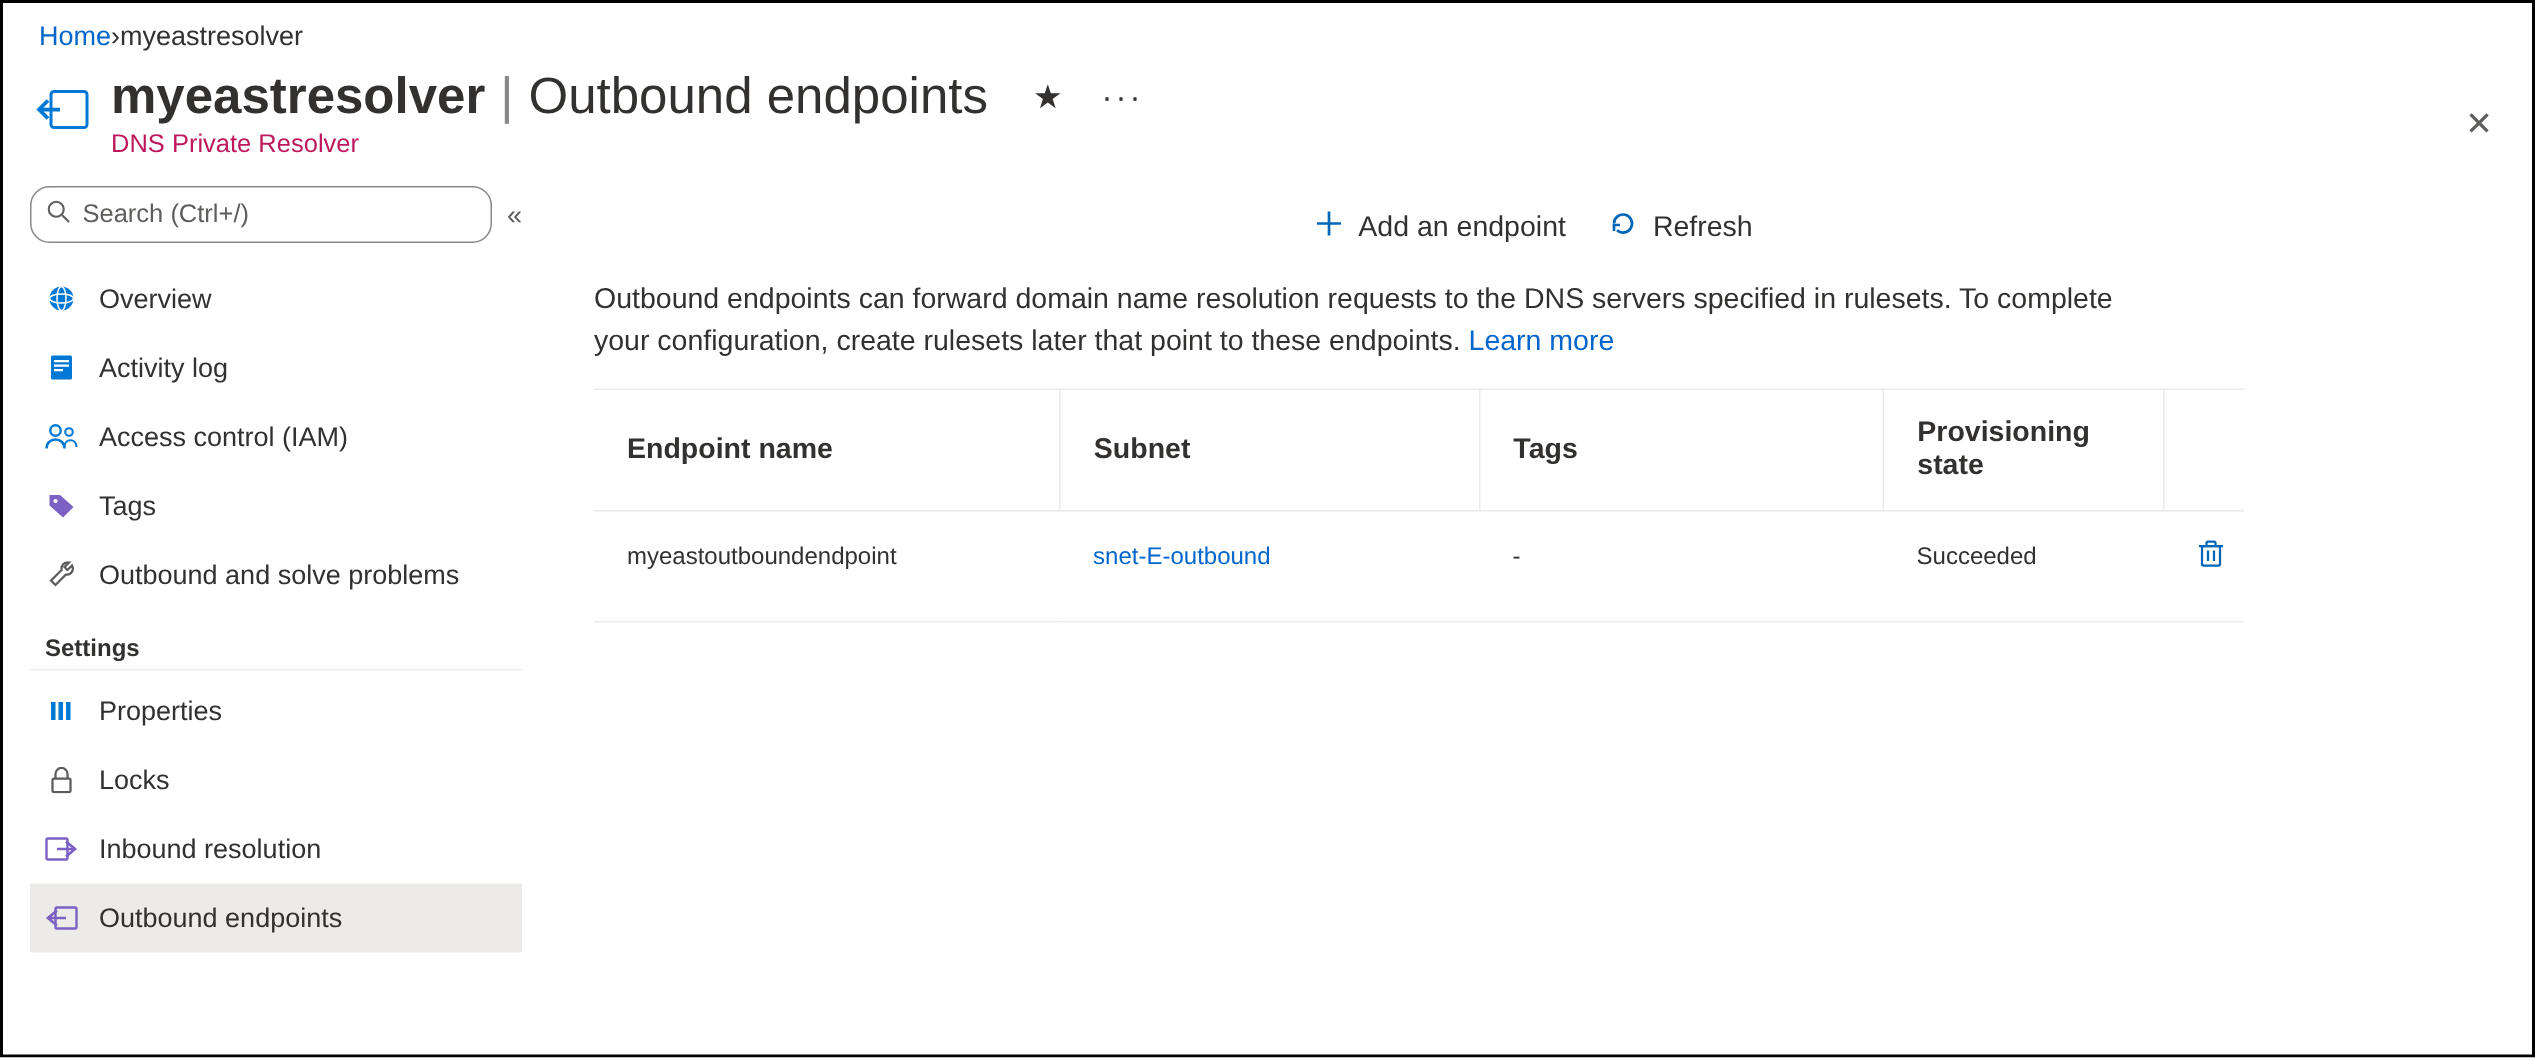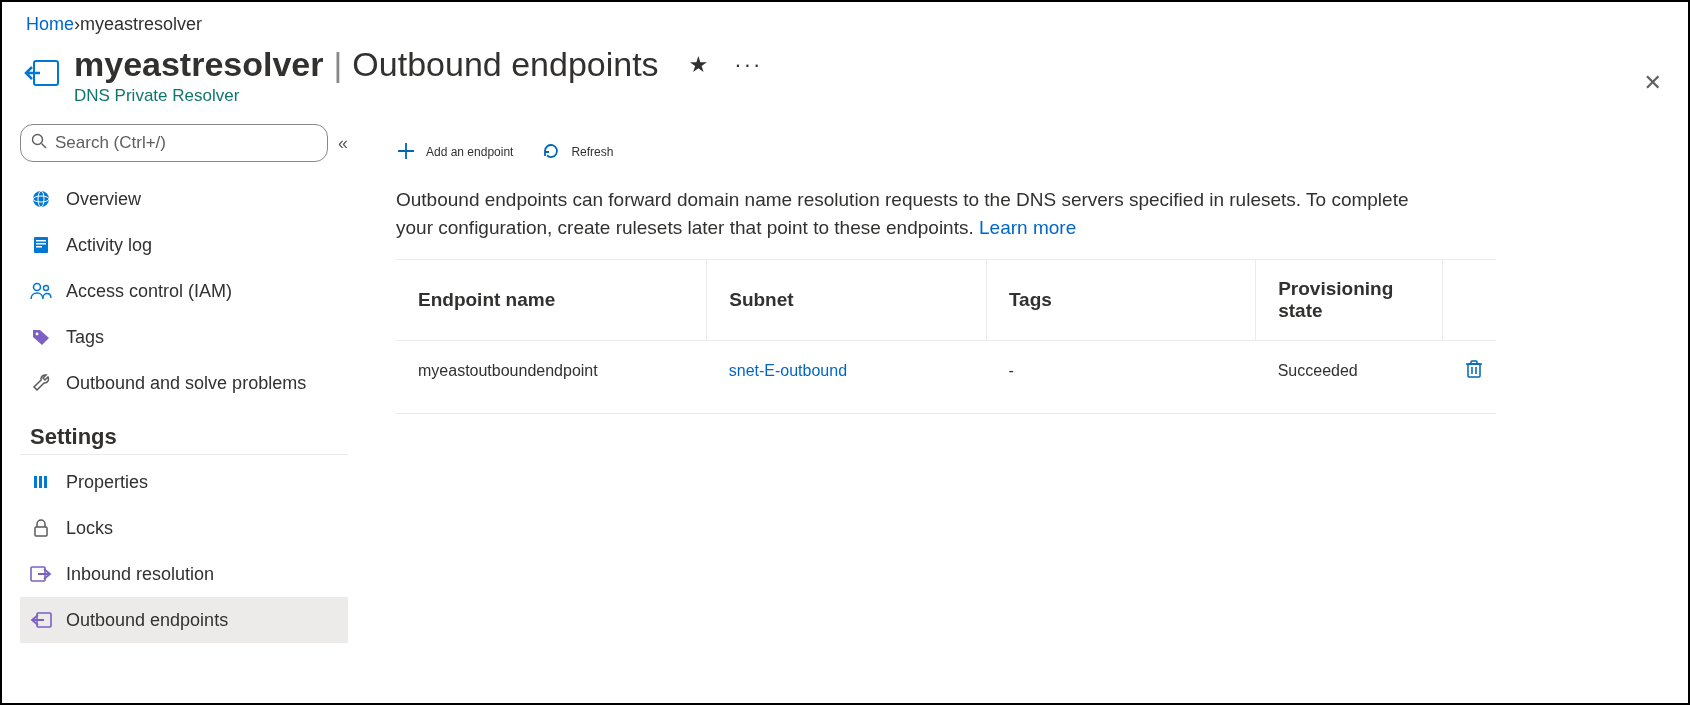--- a/index.html
+++ b/index.html
@@ -16,40 +16,40 @@
   
   .header { display:flex; align-items:flex-start; padding:4px 24px 10px 18px; }
   .header-icon { width:44px; height:44px; flex:0 0 44px; display:flex; align-items:center; justify-content:center; margin-top:6px; }
   .header-text { margin-left:10px; }
   .title-line { display:flex; align-items:center; gap:10px; }
   .title-main { font-size:34px; font-weight:700; }
   .title-sep { font-size:34px; font-weight:300; color:#888; }
   .title-sub { font-size:34px; font-weight:400; }
   .title-star { font-size:22px; margin-left:20px; color:#323130; cursor:pointer; }
   .title-more { font-size:22px; margin-left:16px; cursor:pointer; letter-spacing:2px; }
-  .subtitle { font-size:17px; color:#0f766e; margin-top:2px; }
+  .subtitle { font-size:17px; color:#be185d; margin-top:2px; }
   .close-x { position:absolute; right:26px; top:68px; font-size:22px; color:#605e5c; cursor:pointer; }
 
   
   .body { display:flex; height:calc(100% - 120px); }
   .sidebar { width:360px; flex:0 0 360px; padding:8px 14px 0 18px; }
   .search-row { display:flex; align-items:center; gap:10px; margin-bottom:14px; }
   .search-box { flex:1; height:38px; border:1px solid #8a8886; border-radius:13px; display:flex; align-items:center; padding:0 10px; color:#605e5c; font-size:17px; cursor:text; }
   .search-box .mag { margin-right:8px; color:#605e5c; }
   .collapse-chevron { font-size:18px; color:#605e5c; cursor:pointer; }
 
   .nav-item { display:flex; align-items:center; gap:14px; height:46px; padding:0 10px; font-size:18px; cursor:pointer; border-radius:0; }
   .nav-item.selected { background:#edebe9; }
   .nav-icon { width:22px; height:22px; flex:0 0 22px; display:flex; align-items:center; justify-content:center; }
-  .section-label { font-size:22px; font-weight:600; margin:18px 0 4px 10px; }
+  .section-label { font-size:16px; font-weight:600; margin:18px 0 4px 10px; }
   .section-sep { border:none; border-top:1px solid #edebe9; margin:4px 0 4px 0; }
 
   
   .main { flex:1; padding:10px 40px 0 34px; }
-  .toolbar { display:flex; align-items:center; gap:28px; height:52px; font-size:12px; }
+  .toolbar { display:flex; align-items:center; gap:28px; height:52px; font-size:19px;justify-content:center; }
   .tool-btn { display:flex; align-items:center; gap:10px; cursor:pointer; color:#323130; }
   .tool-btn .ic { color:#0066b8; }
   .desc { font-size:19px; color:#323130; margin:8px 0 18px 0; line-height:1.45; max-width:1050px; }
 
   .tbl { width:1100px; border-collapse:collapse; }
   .tbl th { text-align:left; font-weight:600; font-size:19px; padding:18px 12px 18px 22px; border-top:1px solid #edebe9; border-bottom:1px solid #edebe9; border-right:1px solid #edebe9; }
   .tbl th:last-of-type { border-right:none; }
   .tbl td { font-size:16px; padding:18px 12px 30px 22px; border-bottom:1px solid #edebe9; }
   .tbl .act-col { width:50px; text-align:center; border-right:none; }
   .trash { color:#0066b8; cursor:pointer; }

